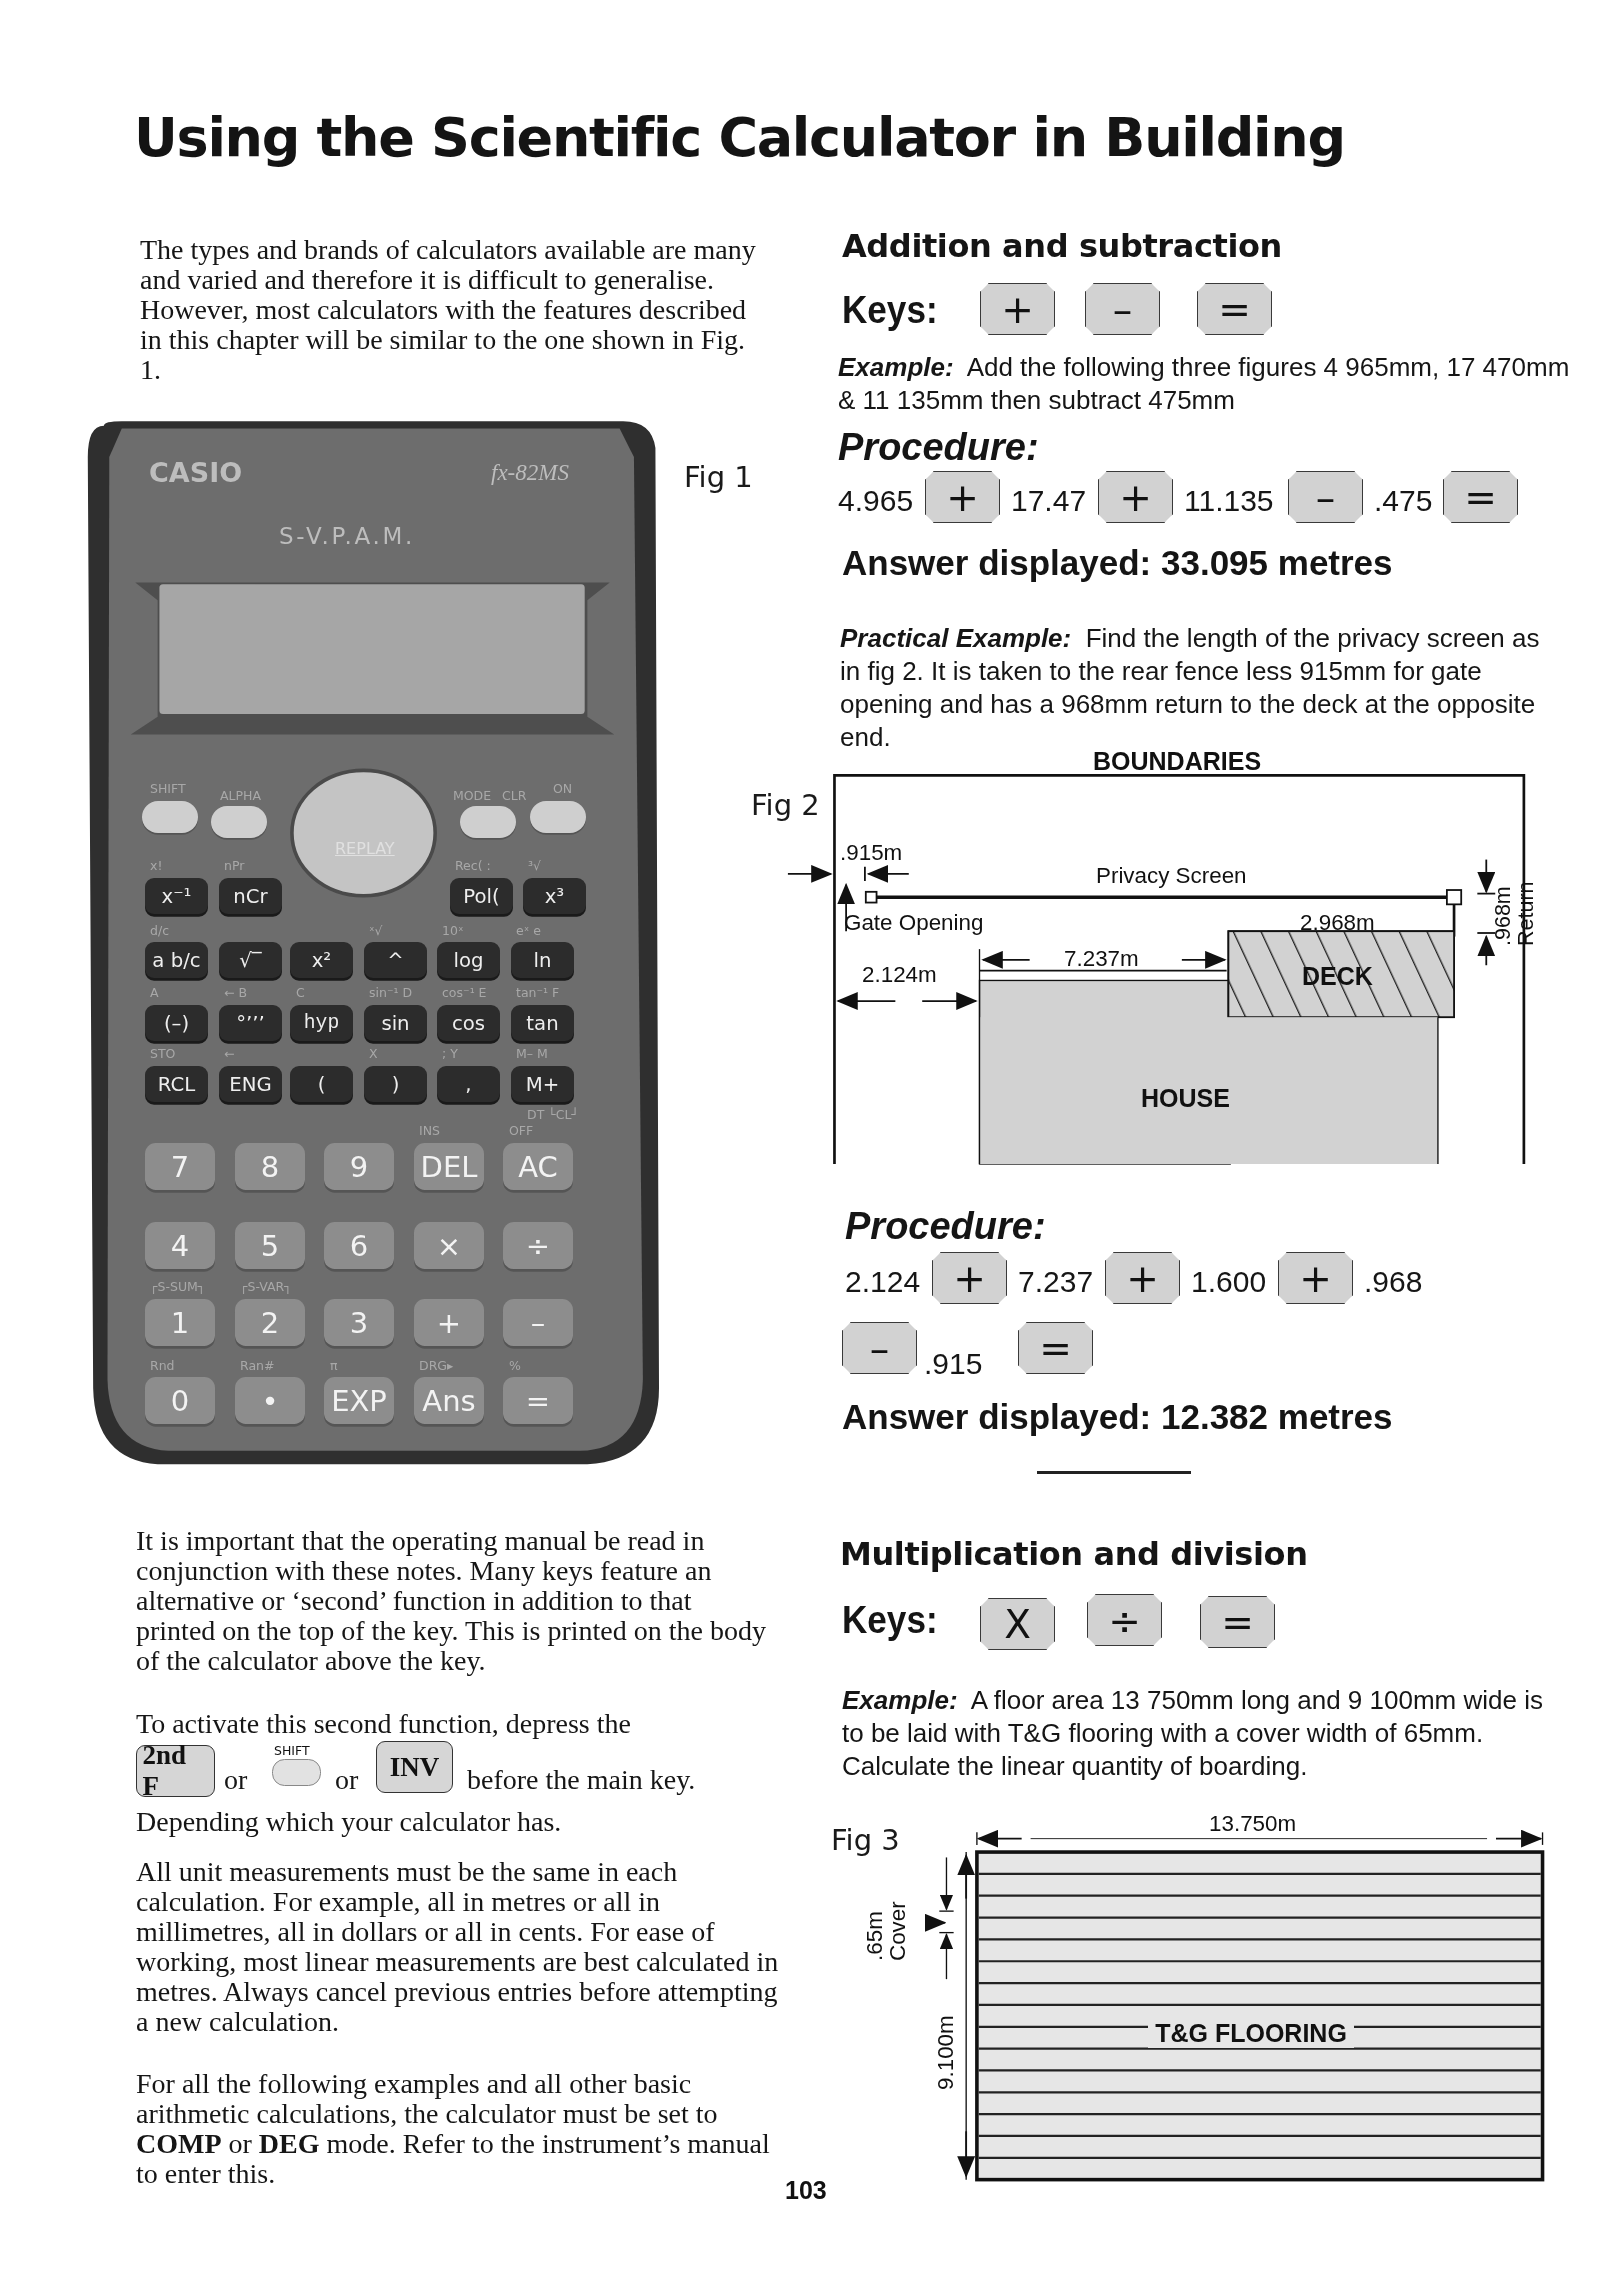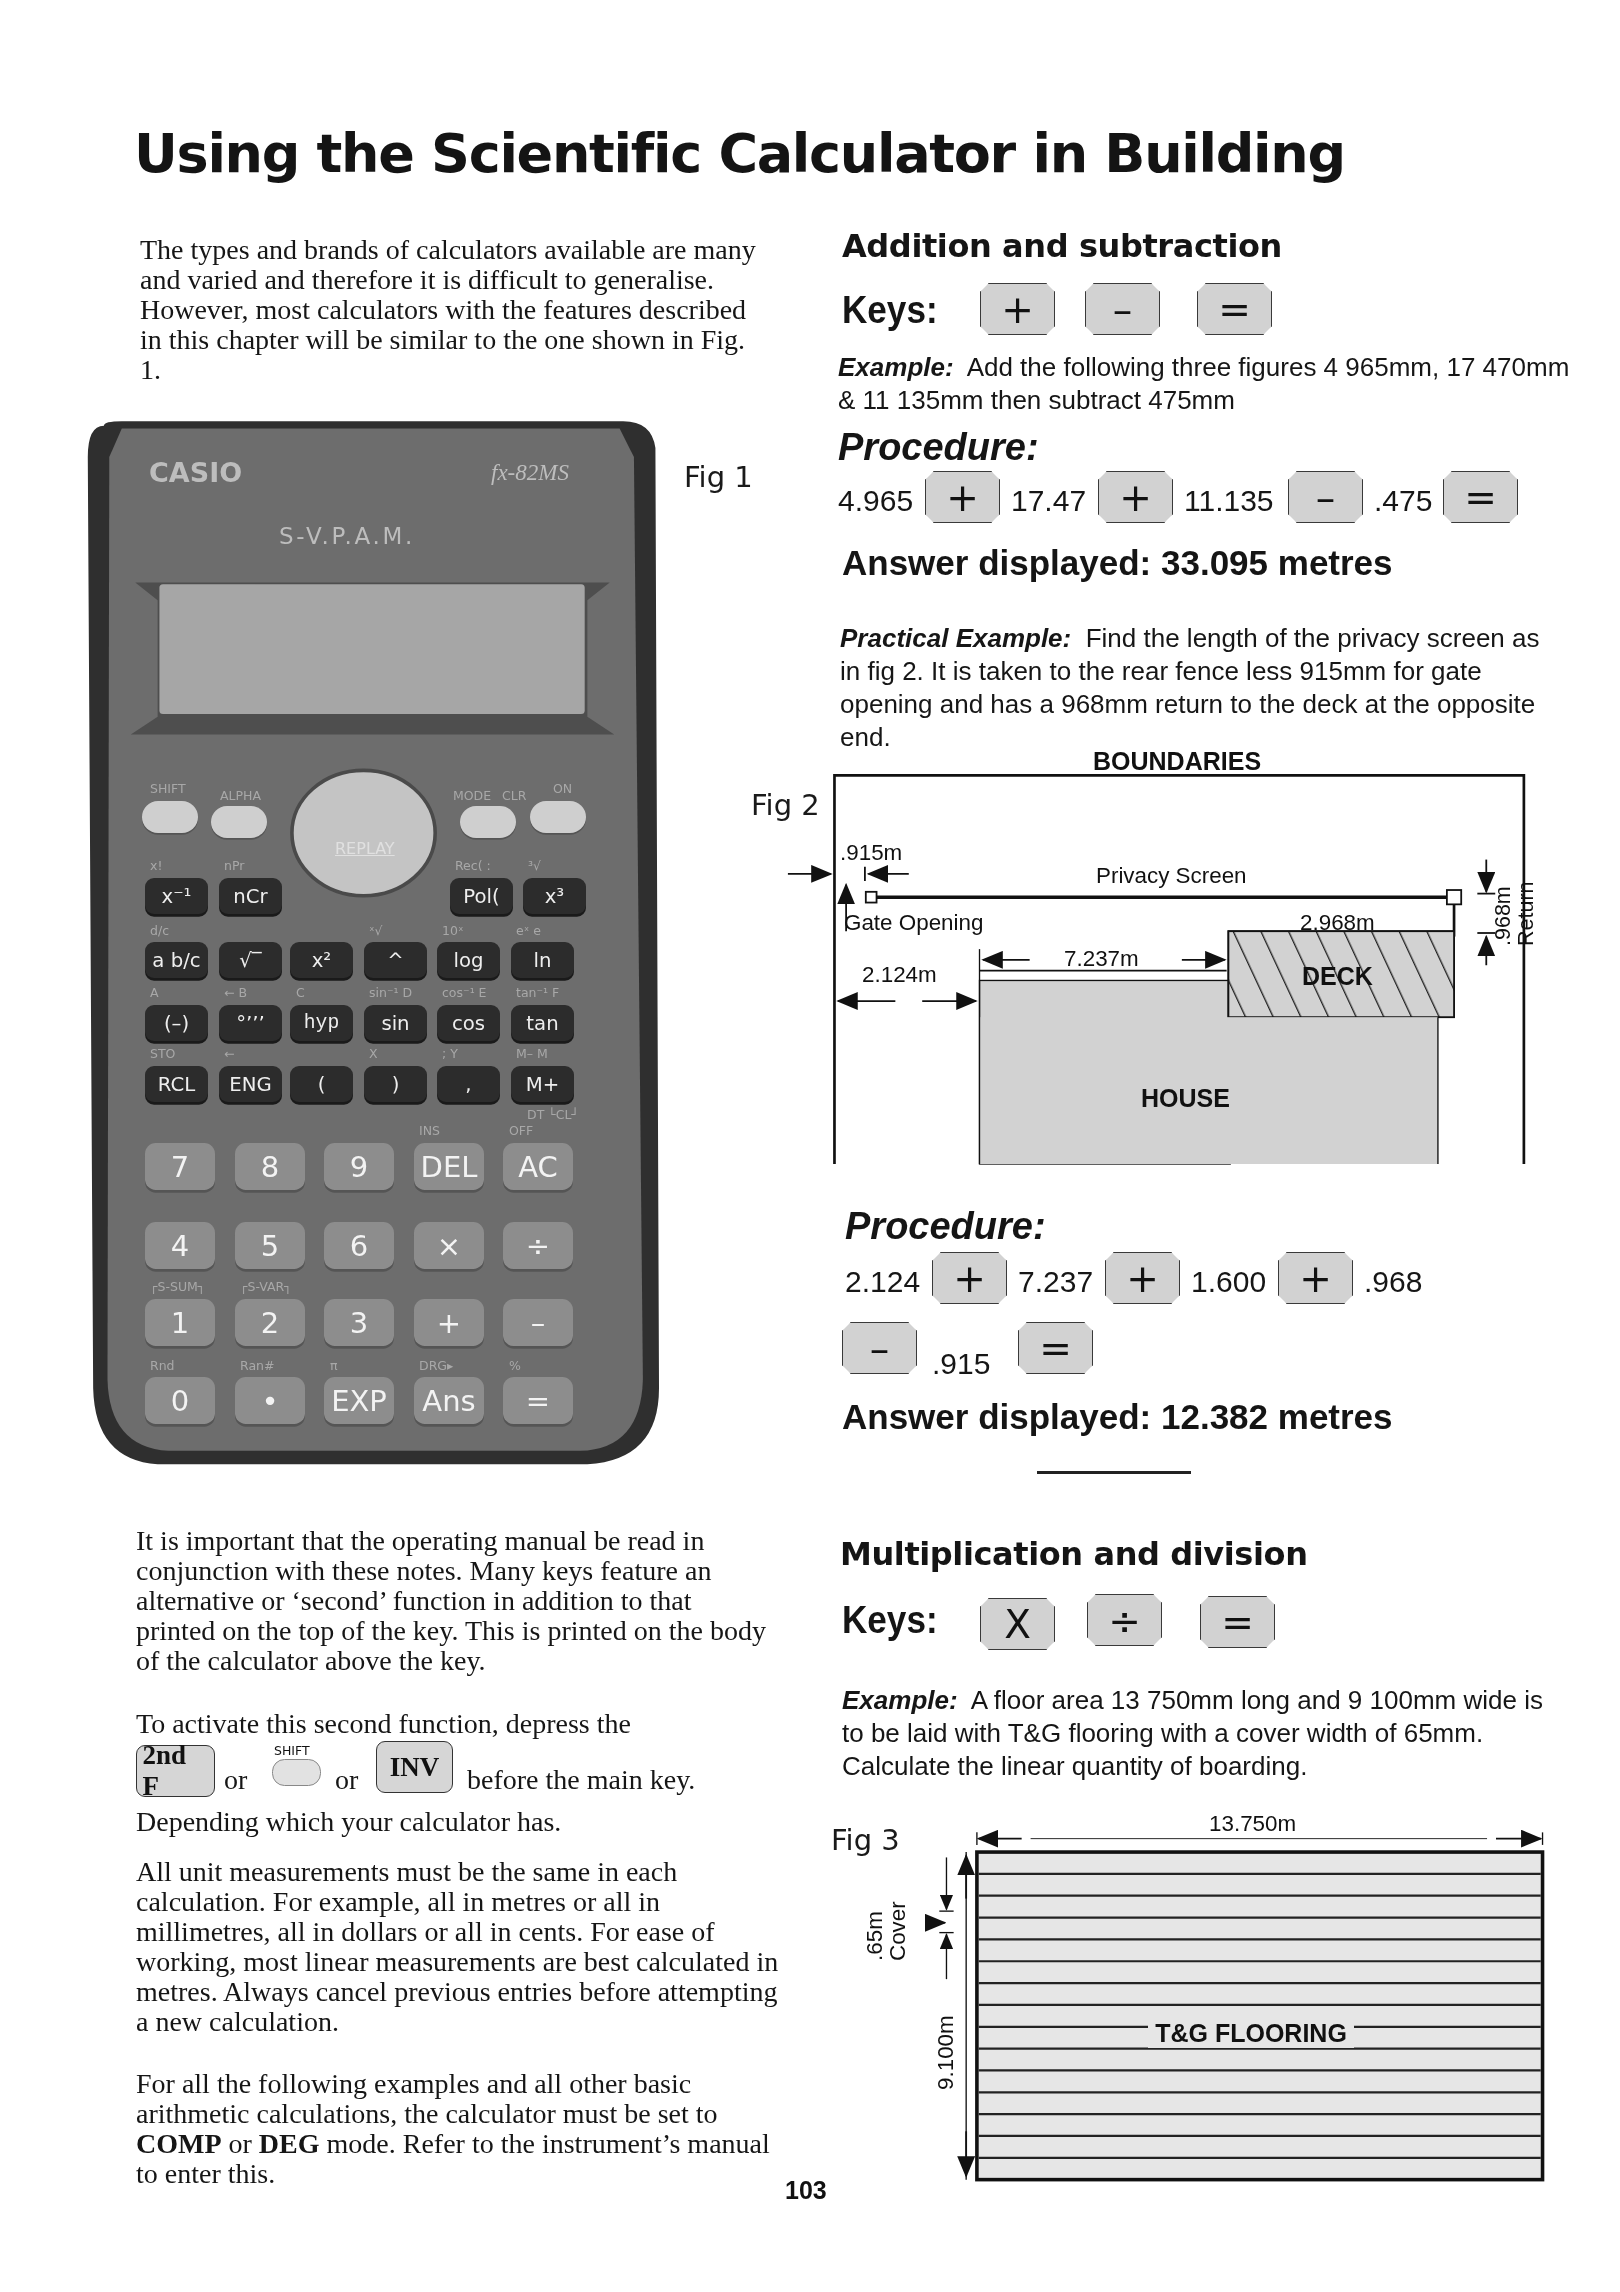--- a/index.html
+++ b/index.html
@@ -1,19 +1,19 @@
 <!DOCTYPE html>
 <html style="font-size:14.3px"><head>
 <meta charset="utf-8">
 <style>
   html, body { margin:0; padding:0; background:#fff; }
   body { width:1620px; height:2293px; position:relative; overflow:hidden; color:#111; }
   .abs { position:absolute; }
   .sans { font-family:"Liberation Sans","DejaVu Sans",sans-serif; }
-  #title { left:134px; top:106px; font-family:"DejaVu Sans","Liberation Sans",sans-serif; font-weight:bold; font-size:54px; letter-spacing:-1.3px; color:#141414;margin-top:16px; }
+  #title { left:134px; top:106px; font-family:"DejaVu Sans","Liberation Sans",sans-serif; font-weight:bold; font-size:54px; letter-spacing:-1.3px; color:#141414; }
   .para { font-family:"Liberation Serif","DejaVu Serif",serif; font-size:28px; line-height:30px; color:#161616; }
   .fig-label { font-family:"DejaVu Sans","Liberation Sans",sans-serif; font-size:29px; color:#1a1a1a; }
   .h2 { font-family:"DejaVu Sans","Liberation Sans",sans-serif; font-weight:bold; font-size:32px; letter-spacing:-0.4px; color:#151515; }
   .keys-label { font-family:"Liberation Sans","DejaVu Sans",sans-serif; font-size:39px; font-weight:bold; color:#151515; transform:scaleX(0.9); transform-origin:left; }
   .key { position:absolute; width:75px; height:52px; background:#d2d2d2; border:1.8px solid #3a3a3a; color:#111; display:flex; align-items:center; justify-content:center; font-family:"DejaVu Sans",sans-serif; font-size:39px; clip-path:polygon(9px 0,calc(100% - 9px) 0,100% 9px,100% calc(100% - 9px),calc(100% - 9px) 100%,9px 100%,0 calc(100% - 9px),0 9px); box-sizing:border-box; }
   .key::before { content:""; position:absolute; inset:-1.8px; border:2.7px solid #3a3a3a; border-radius:9px; pointer-events:none; }
   .ex { font-family:"Liberation Sans","DejaVu Sans",sans-serif; font-size:26px; line-height:33px; color:#161616; }
   .ex b { font-style:italic; }
   .proc-h { font-family:"Liberation Sans","DejaVu Sans",sans-serif; font-size:38px; font-weight:bold; font-style:italic; color:#151515; }
   .proc-num { font-family:"Liberation Sans","DejaVu Sans",sans-serif; font-size:30px; color:#161616; }
@@ -228,21 +228,21 @@
     <span class="abs proc-num" style="left: 0px; top: 12.5px;">2.124</span>
     <div class="key" style="left: 87px; top: 0px;">+</div>
     <span class="abs proc-num" style="left: 173px; top: 12.5px;">7.237</span>
     <div class="key" style="left: 260px; top: 0px;">+</div>
     <span class="abs proc-num" style="left: 346px; top: 12.5px;">1.600</span>
     <div class="key" style="left: 433px; top: 0px;">+</div>
     <span class="abs proc-num" style="left: 519px; top: 12.5px;">.968</span>
   </div>
 <div class="abs" style="left:842px; top:1322px; width:752px; height:63px;" id="proc3">
     <div class="key" style="left: 0px; top: 0px;">–</div>
-    <span class="abs proc-num" style="left: 90px; top: 25px;">.915</span>
+    <span class="abs proc-num" style="left: 82px; top: 25px;">.915</span>
     <div class="key" style="left: 176px; top: 0px;">=</div>
   </div>
 <div class="abs answer" style="left:842px; top:1397px;">Answer displayed:  12.382 metres</div>
 <div class="abs" style="left:1037px; top:1471px; width:154px; height:2.7px; background:#222;"></div>
 
 <div class="abs h2" style="left:840px; top:1535px;">Multiplication and division</div>
 <div class="abs keys-label" style="left:842px; top:1598px;">Keys:</div>
 <div class="key" style="left:980px; top:1598px;">X</div>
 <div class="key" style="left:1087px; top:1594px;">÷</div>
 <div class="key" style="left:1200px; top:1596px;">=</div>

